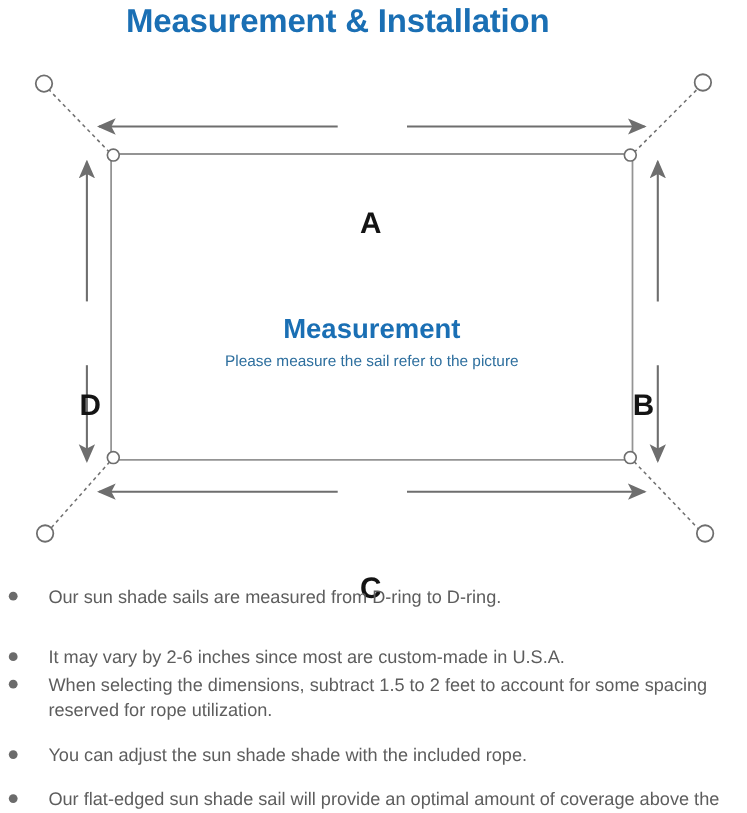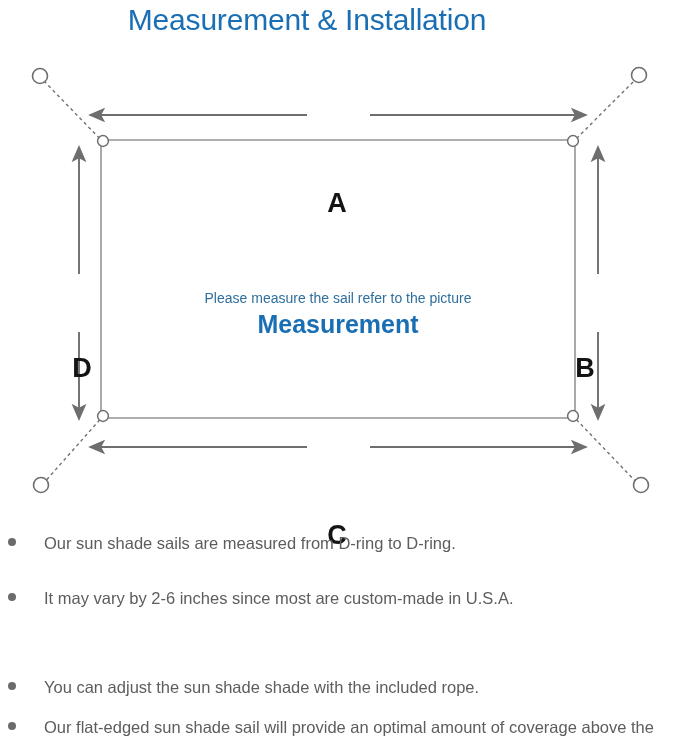--- a/index.html
+++ b/index.html
@@ -15,21 +15,21 @@
     overflow: hidden;
   }
 
   #page-title {
     position: absolute;
     left: 0;
     top: 0;
     width: 614px;
     text-align: center;
     font-size: 30px;
-    font-weight: normal;
+    font-weight: bold;
     color: #1a6fb4;
     letter-spacing: -0.2px;
     line-height: 40px;
     white-space: nowrap;
   }
 
   #diagram {
     position: absolute;
     left: 0;
     top: 44px;
@@ -147,39 +147,43 @@
     <line x1="370" y1="403" x2="586" y2="403" stroke="#6e6e6e" stroke-width="1.9" marker-end="url(#arrHead)"></line>
 
     <line x1="79" y1="230" x2="79" y2="103" stroke="#6e6e6e" stroke-width="1.9" marker-end="url(#arrHead)"></line>
     <line x1="79" y1="288" x2="79" y2="375" stroke="#6e6e6e" stroke-width="1.9" marker-end="url(#arrHead)"></line>
 
     <line x1="598" y1="230" x2="598" y2="103" stroke="#6e6e6e" stroke-width="1.9" marker-end="url(#arrHead)"></line>
     <line x1="598" y1="288" x2="598" y2="375" stroke="#6e6e6e" stroke-width="1.9" marker-end="url(#arrHead)"></line>
   </svg>
 
   <div id="center-block">
+    <div id="center-title">Measurement</div>
     <div id="center-sub">Please measure the sail refer to the picture</div>
-    <div id="center-title">Measurement</div>
   </div>
 
   <div class="dim-label" id="label-A">A</div>
   <div class="dim-label" id="label-B">B</div>
   <div class="dim-label" id="label-C">C</div>
   <div class="dim-label" id="label-D">D</div>
 </div>
 
 <div id="notes">
   <div class="note-row" style="top:8px;">
     <div class="note-bullet"><span></span></div>
     <div class="note-text">Our sun shade sails are measured from D-ring to D-ring.</div>
   </div>
   <div class="note-row" style="top:48px;margin-top:15px;">
     <div class="note-bullet"><span></span></div>
     <div class="note-text">It may vary by 2-6 inches since most are custom-made in U.S.A.</div>
   </div>
+  <div class="note-row" style="top:88px;">
+    <div class="note-bullet"><span></span></div>
+    <div class="note-text">When selecting the dimensions, subtract 1.5 to 2 feet to account for some spacing reserved for rope utilization.</div>
+  </div>
   <div class="note-row" style="top:152px;">
     <div class="note-bullet"><span></span></div>
     <div class="note-text">You can adjust the sun shade shade with the included rope.</div>
   </div>
   <div class="note-row" style="top:192px;">
     <div class="note-bullet"><span></span></div>
     <div class="note-text">Our flat-edged sun shade sail will provide an optimal amount of coverage above the area it’　s placed.</div>
   </div>
 </div>
 

